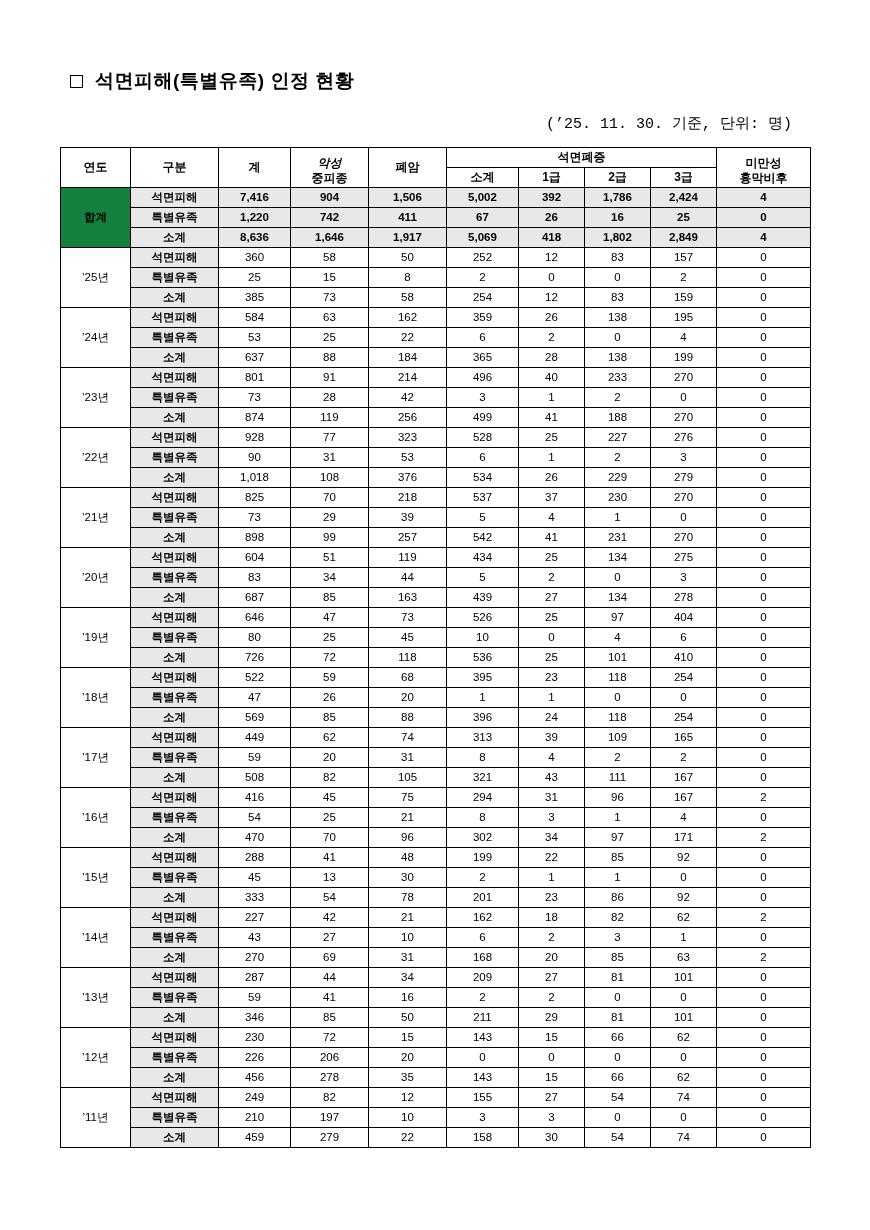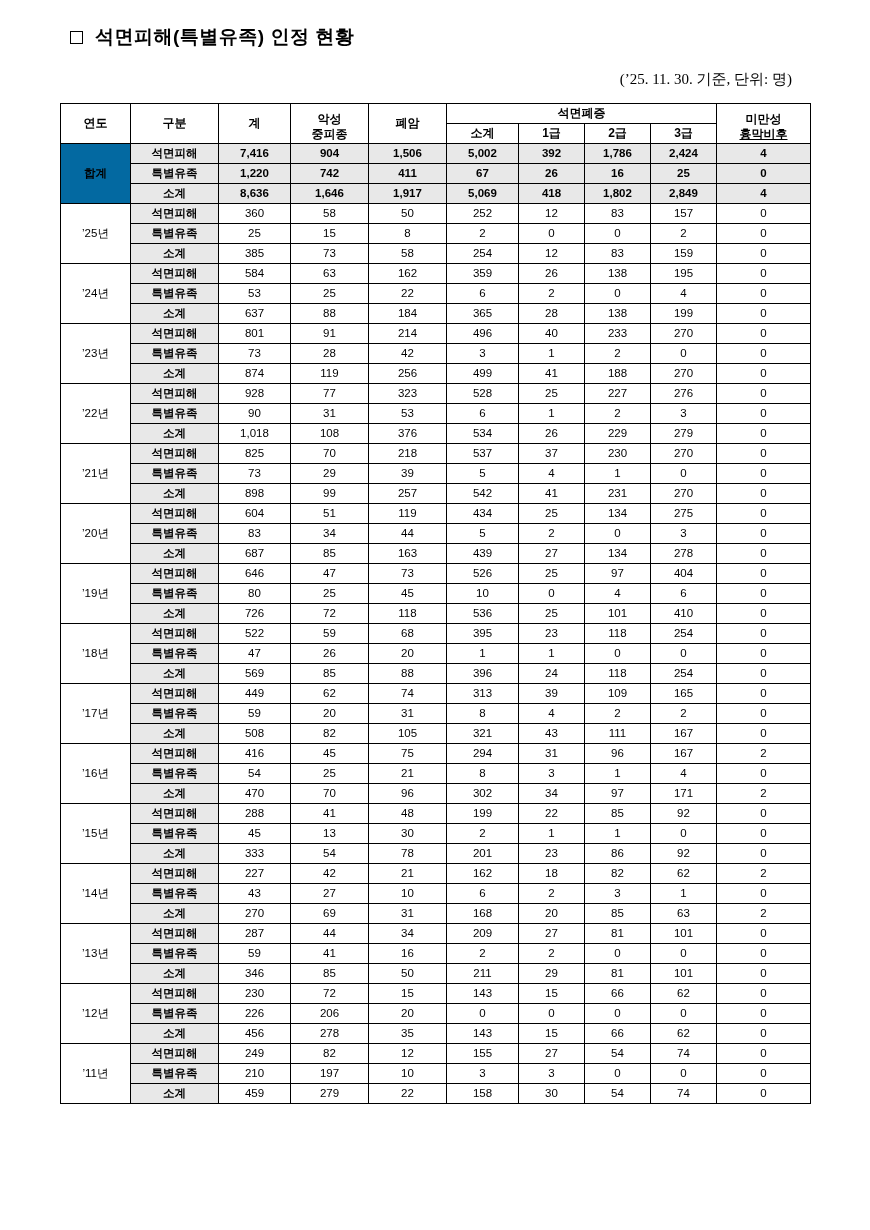--- a/index.html
+++ b/index.html
@@ -11,21 +11,21 @@
     width: 870px;
     height: 1230px;
     font-family: "Liberation Sans", sans-serif;
     color: #000000;
     position: relative;
   }
   .page {
     width: 870px;
     height: 1230px;
     box-sizing: border-box;
-    padding: 24px 60px 0 60px;
+    padding: 68px 60px 0 60px;
     position: relative;
   }
   .title-row {
     display: flex;
     align-items: center;
     gap: 12px;
     margin: 0 0 0 10px;
   }
   .title-bullet {
     width: 11px;
@@ -38,21 +38,21 @@
     font-size: 19px;
     font-weight: bold;
     letter-spacing: 0.5px;
   }
   .subtitle-row {
     text-align: right;
     margin-top: 20px;
     padding-right: 18px;
   }
   .subtitle-text {
-    font-family: Liberation Serif, serif;
+    font-family: Liberation Mono, monospace;
     font-size: 15px;
   }
   table.main {
     border-collapse: collapse;
     margin-top: 14px;
     width: 750px;
     table-layout: fixed;
   }
   table.main th, table.main td {
     border: 1px solid #000000;
@@ -124,40 +124,40 @@
         <col class="c-g2">
       <col class="c-g3">
         <col class="c-dif">
     </colgroup>
     <thead>
       <tr>
         <th rowspan="2" class="hdr-tall">연도</th>
         <th rowspan="2" class="hdr-tall">구분</th>
         <th rowspan="2" class="hdr-tall">계</th>
         <th rowspan="2" class="hdr-tall">
-          <div style="line-height:15px;margin-top:6px;">악성</div>
+          <div style="line-height:15px;margin-top:6px;font-style:italic;">악성</div>
           <div style="line-height:15px;">중피종</div>
         </th>
         <th rowspan="2" class="hdr-tall">폐암</th>
         <th colspan="4">석면폐증</th>
         <th rowspan="2" class="hdr-tall">
           <div style="line-height:15px;margin-top:6px;">미만성</div>
-          <div style="line-height:15px;text-decoration:underline;">흉막비후</div>
+          <div style="line-height:15px;">흉막비후</div>
         </th>
       </tr>
       <tr>
         <th>소계</th>
         <th>1급</th>
         <th>2급</th>
         <th>3급</th>
       </tr>
     </thead>
     <tbody id="tbody">
         <tr class="total-row">
-          <td rowspan="3" class="yearcell" style="background: #0369a1; font-family: Liberation Mono, monospace;">합계</td>
+          <td rowspan="3" class="yearcell" style="background: #15803d; font-family: Liberation Mono, monospace;">합계</td>
           <td class="rowhdr">석면피해</td>
           <td class="num">7,416</td>
           <td class="num">904</td>
           <td class="num">1,506</td>
           <td class="num">5,002</td>
           <td class="num">392</td>
           <td class="num">1,786</td>
           <td class="num">2,424</td>
           <td class="num">4</td>
         </tr>

